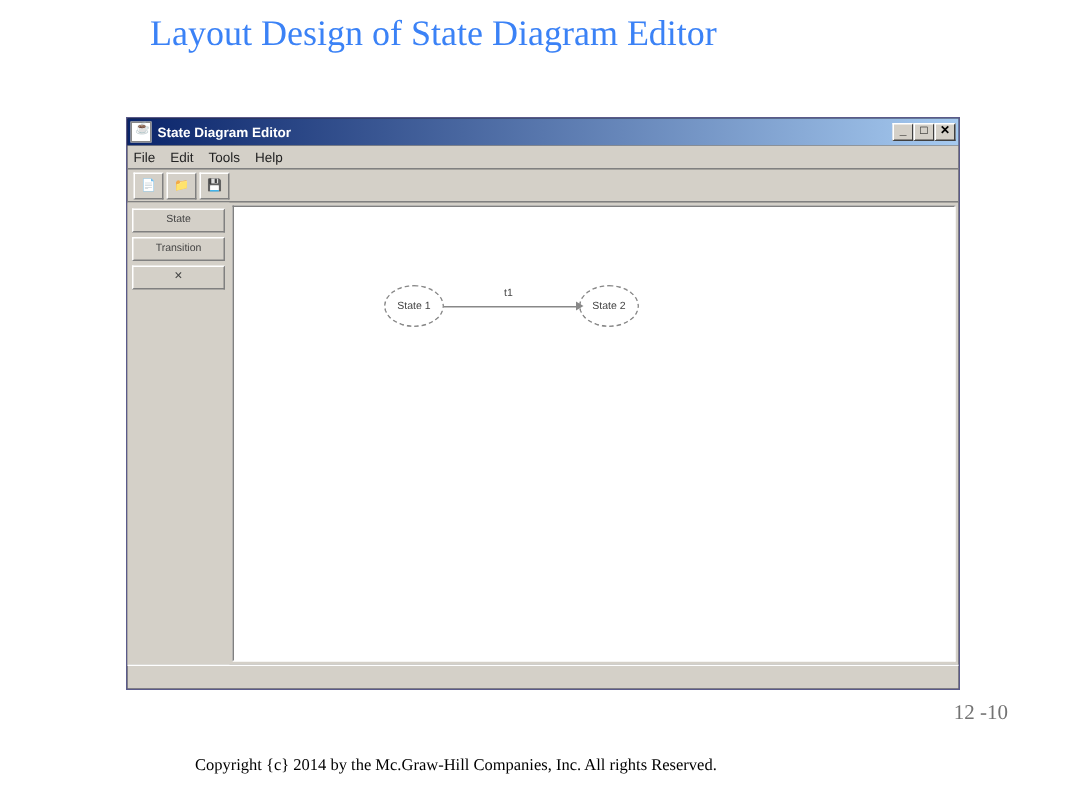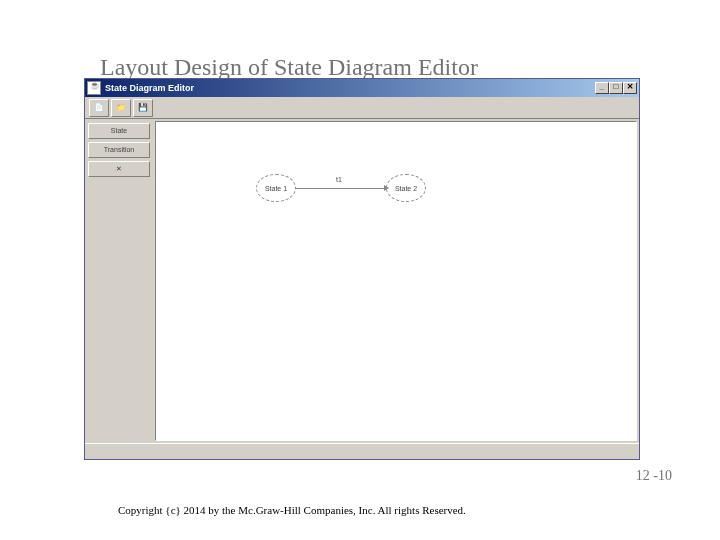--- a/index.html
+++ b/index.html
@@ -7,23 +7,22 @@
       width: 720px;
       height: 540px;
       background: #fff;
       font-family: Arial, sans-serif;
       position: relative;
       overflow: hidden;
     }
     .slide-title {
       font-family: "Times New Roman", serif;
       font-size: 24px;
-      color: #737373;
+      color: #3b82f6;
       padding: 10px 0 0 100px;
-      margin-top: 44px;
     }
     .app-window {
       position: absolute;
       left: 84px;
       top: 78px;
       width: 556px;
       height: 382px;
       border: 1px solid #5a5a8a;
       background: #000000;
       display: flex;
@@ -178,21 +177,21 @@
     .page-num {
       position: absolute;
       right: 48px;
       bottom: 56px;
       font-family: "Times New Roman", serif;
       font-size: 14px;
       color: #737373;
     }
     .copyright {
       position: absolute;
-      left: 118px;
+      left: 130px;
       bottom: 24px;
       font-family: "Times New Roman", serif;
       font-size: 11px;
       color: #000;
     }
   </style>
 </head>
 <body>
 
 <div class="slide-title">Layout Design of State Diagram Editor</div>
@@ -203,20 +202,26 @@
     <div class="icon"></div>
     <span>State Diagram Editor</span>
     <div class="spacer"></div>
     <div class="win-btns">
       <div class="win-btn">_</div>
       <div class="win-btn">□</div>
       <div class="win-btn">✕</div>
     </div>
   </div>
 
+  <div class="menubar">
+    <span>File</span>
+    <span>Edit</span>
+    <span>Tools</span>
+    <span>Help</span>
+  </div>
 
   <div class="toolbar">
     <div class="tool-btn">📄</div>
     <div class="tool-btn">📁</div>
     <div class="tool-btn">💾</div>
   </div>
 
   <div class="work-area">
 
     <div class="palette">

